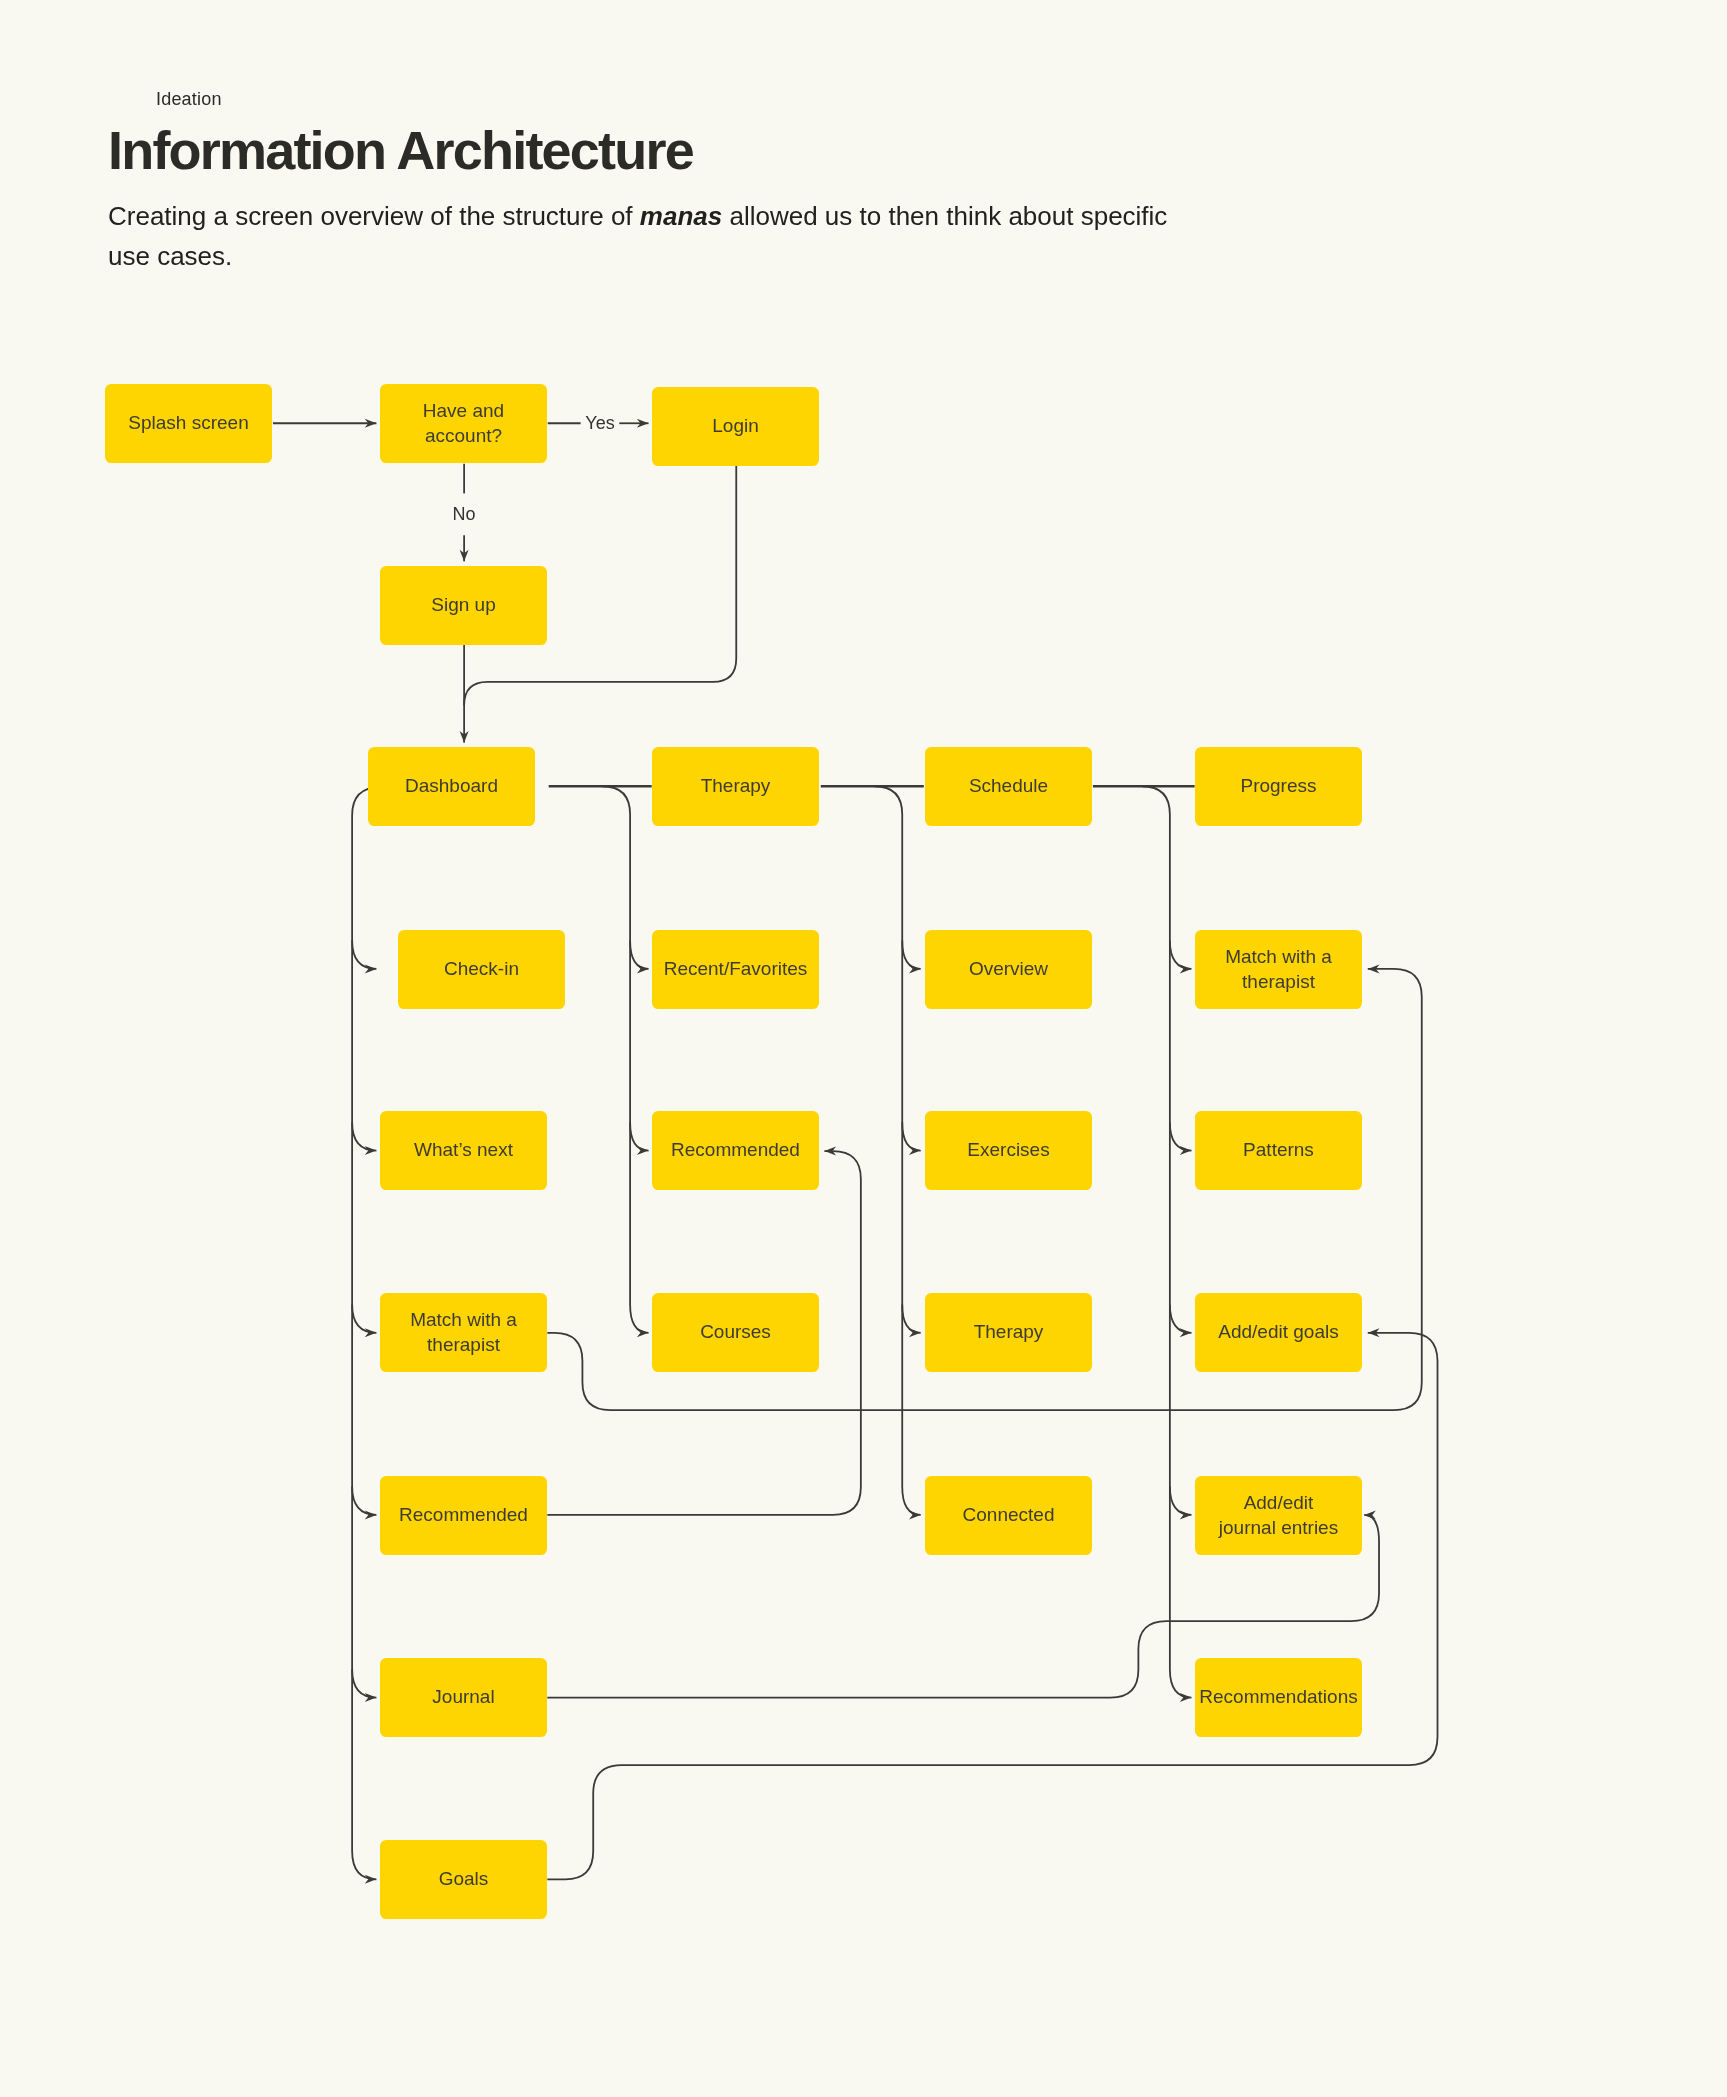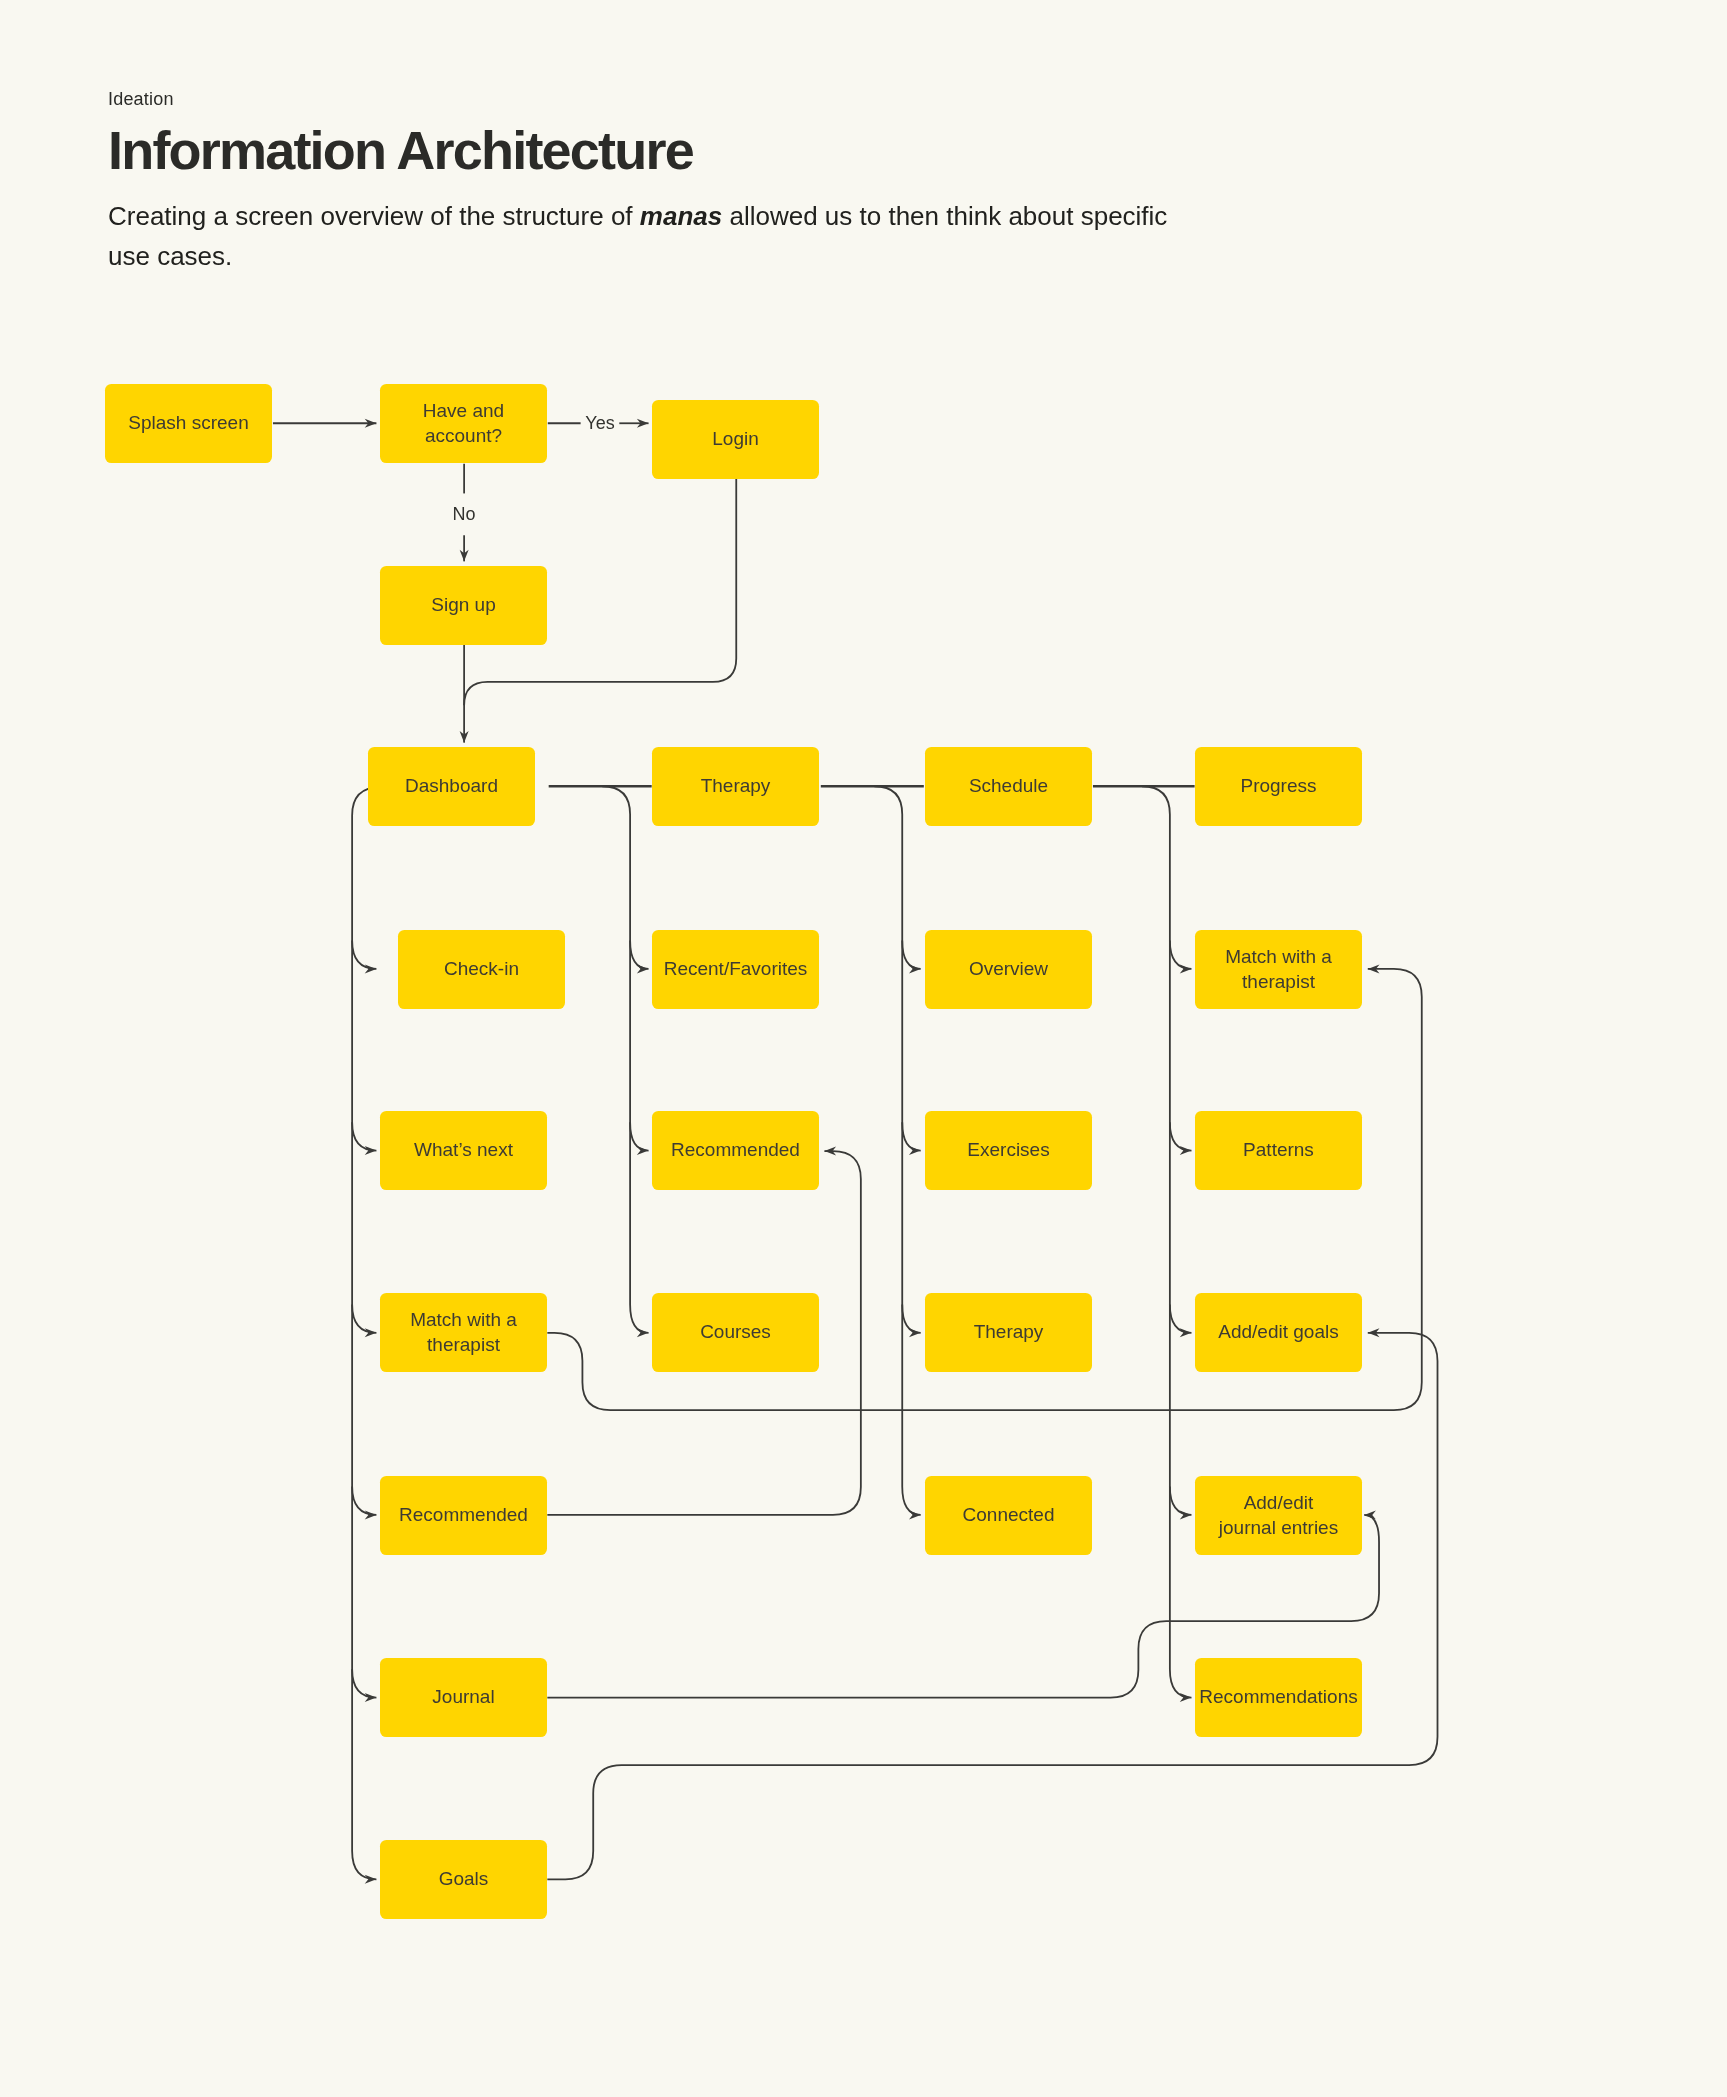--- a/index.html
+++ b/index.html
@@ -18,20 +18,21 @@
     height:2097px;
     background:var(--background);
     overflow:hidden;
   }
   
   .header{position:absolute;left:108px;top:89px;width:1215px;}
   .eyebrow{
     font-size:18px;
     color:var(--heading-text);
     letter-spacing:0.2px;
+    margin-left:48px;
   }
   .title{
     margin-top:12.6px;
     font-size:54px;
     font-weight:700;
     letter-spacing:-1.8px;
     color:var(--heading-text);
     line-height:1.02;
   }
   .subtitle{
@@ -61,21 +62,21 @@
     position:absolute;
     transform:translate(-50%,-50%);
     font-size:18px;
     color:#33332F;
     background:var(--background);
     padding:0 3.6px;
   }
   
   .n-splash{left:105px;top:384px}
   .n-have{left:380px;top:384px}
-  .n-login{left:652px;top:400px}
+  .n-login{left:652px;top:387px}
   .n-signup{left:380px;top:566px}
 
   .n-dashboard{left:368px;top:747px}
   .n-wellness{left:652px;top:747px}
   .n-schedule{left:925px;top:747px}
   .n-progress{left:1195px;top:747px}
 
   .n-checkin{left:398px;top:930px}
   .n-whatsnext{left:380px;top:1111px}
   .n-matchdash{left:380px;top:1293px}

